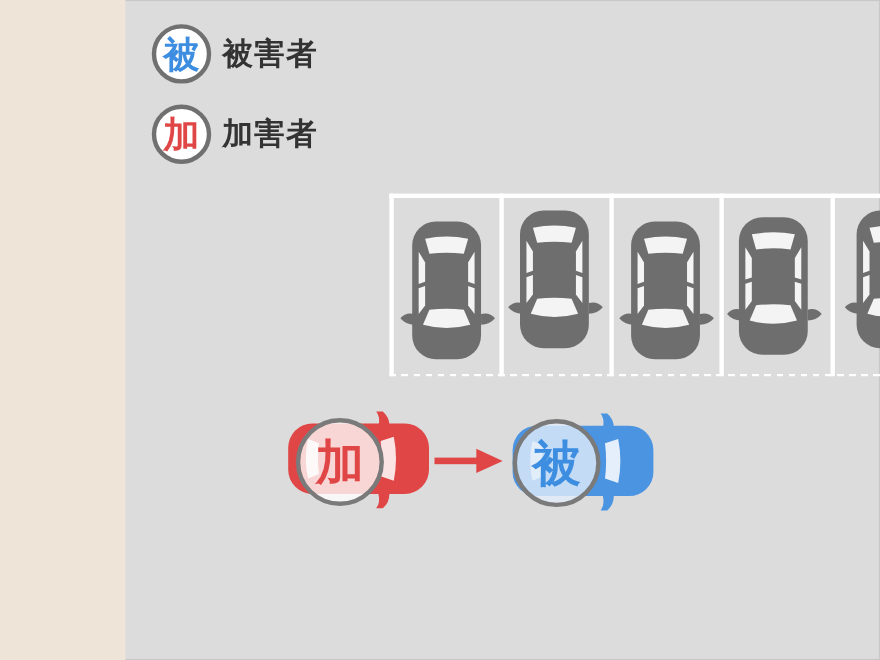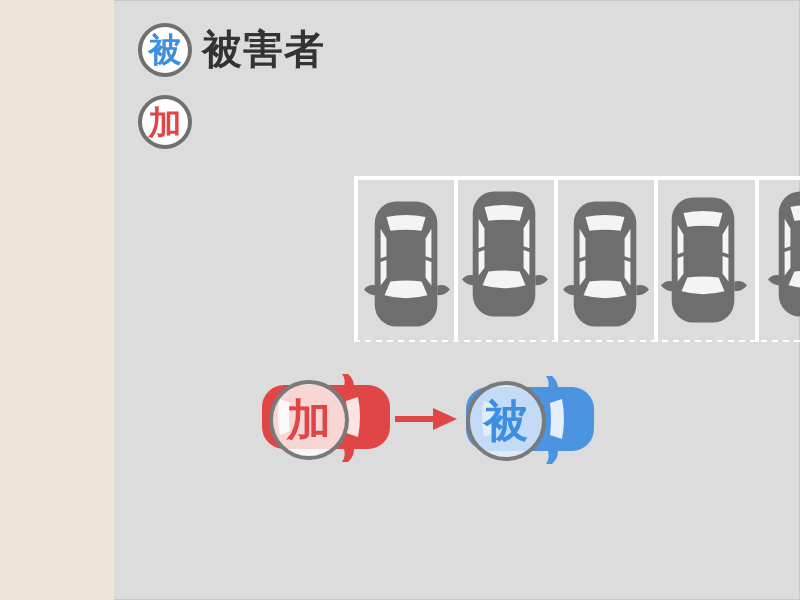--- a/index.html
+++ b/index.html
@@ -2,21 +2,21 @@
 <html><head>
 <meta charset="utf-8">
 <style>
   html, body { margin:0; padding:0; }
   body { width:800px; height:600px; position:relative; overflow:hidden; background:#dcdcdc; font-family:"DejaVu Sans", sans-serif; }
   .frame { position:absolute; left:0; top:0; width:798px; height:598px; border:1px solid #c8c8c8; }
   .sidewalk { position:absolute; left:0; top:0; width:114px; height:600px; background:#efe4d8; }
   .legend-row { position:absolute; left:138px; display:flex; align-items:center; }
   .legend-badge { width:54px; height:54px; border-radius:50%; border:4px solid #707070; background:#fff; box-sizing:border-box;
      display:flex; align-items:center; justify-content:center; font-weight:bold; font-size:33px; line-height:1; }
-  .legend-label { margin-left:10px; font-size:40px; font-weight:bold; color:#333; letter-spacing:1px; }
+  .legend-label { margin-left:10px; font-size:28px; font-weight:bold; color:#333; letter-spacing:1px; }
   .lot { position:absolute; left:354px; top:176px; width:460px; height:166px; }
   .lot-top { position:absolute; left:0; top:0; width:100%; height:4px; background:#fff; }
   .lot-div { position:absolute; top:0; width:4px; height:166px; background:#fff; }
   .lot-bottom { position:absolute; left:0; bottom:0; width:100%; height:2px;
      background:repeating-linear-gradient(90deg,#fff 0 6px,transparent 6px 11px); }
   .pcar { position:absolute; }
   .arrow { position:absolute; left:393px; top:407px; }
   .badge { position:absolute; width:80px; height:80px; border-radius:50%; border:4px solid #7a7a7a; box-sizing:border-box;
      display:flex; align-items:center; justify-content:center; font-size:44px; font-weight:bold; }
   svg { display:block; }
@@ -26,20 +26,21 @@
 
 <div class="frame"></div>
 <div class="sidewalk"></div>
 
 <div class="legend-row" style="top:22px;">
   <div class="legend-badge" style="color:#3d8de0;">被</div>
   <div class="legend-label">被害者</div>
 </div>
 <div class="legend-row" style="top:95px;">
   <div class="legend-badge" style="color:#e04646;">加</div>
+  <div class="legend-label">加害者</div>
 </div>
 
 <div class="lot">
   <div class="lot-top"></div>
   <div class="lot-div" style="left:0;"></div>
   <div class="lot-div" style="left:100px;"></div>
   <div class="lot-div" style="left:200px;"></div>
   <div class="lot-div" style="left:300px;"></div>
   <div class="lot-div" style="left:401px;"></div>
   <div class="lot-bottom"></div>

